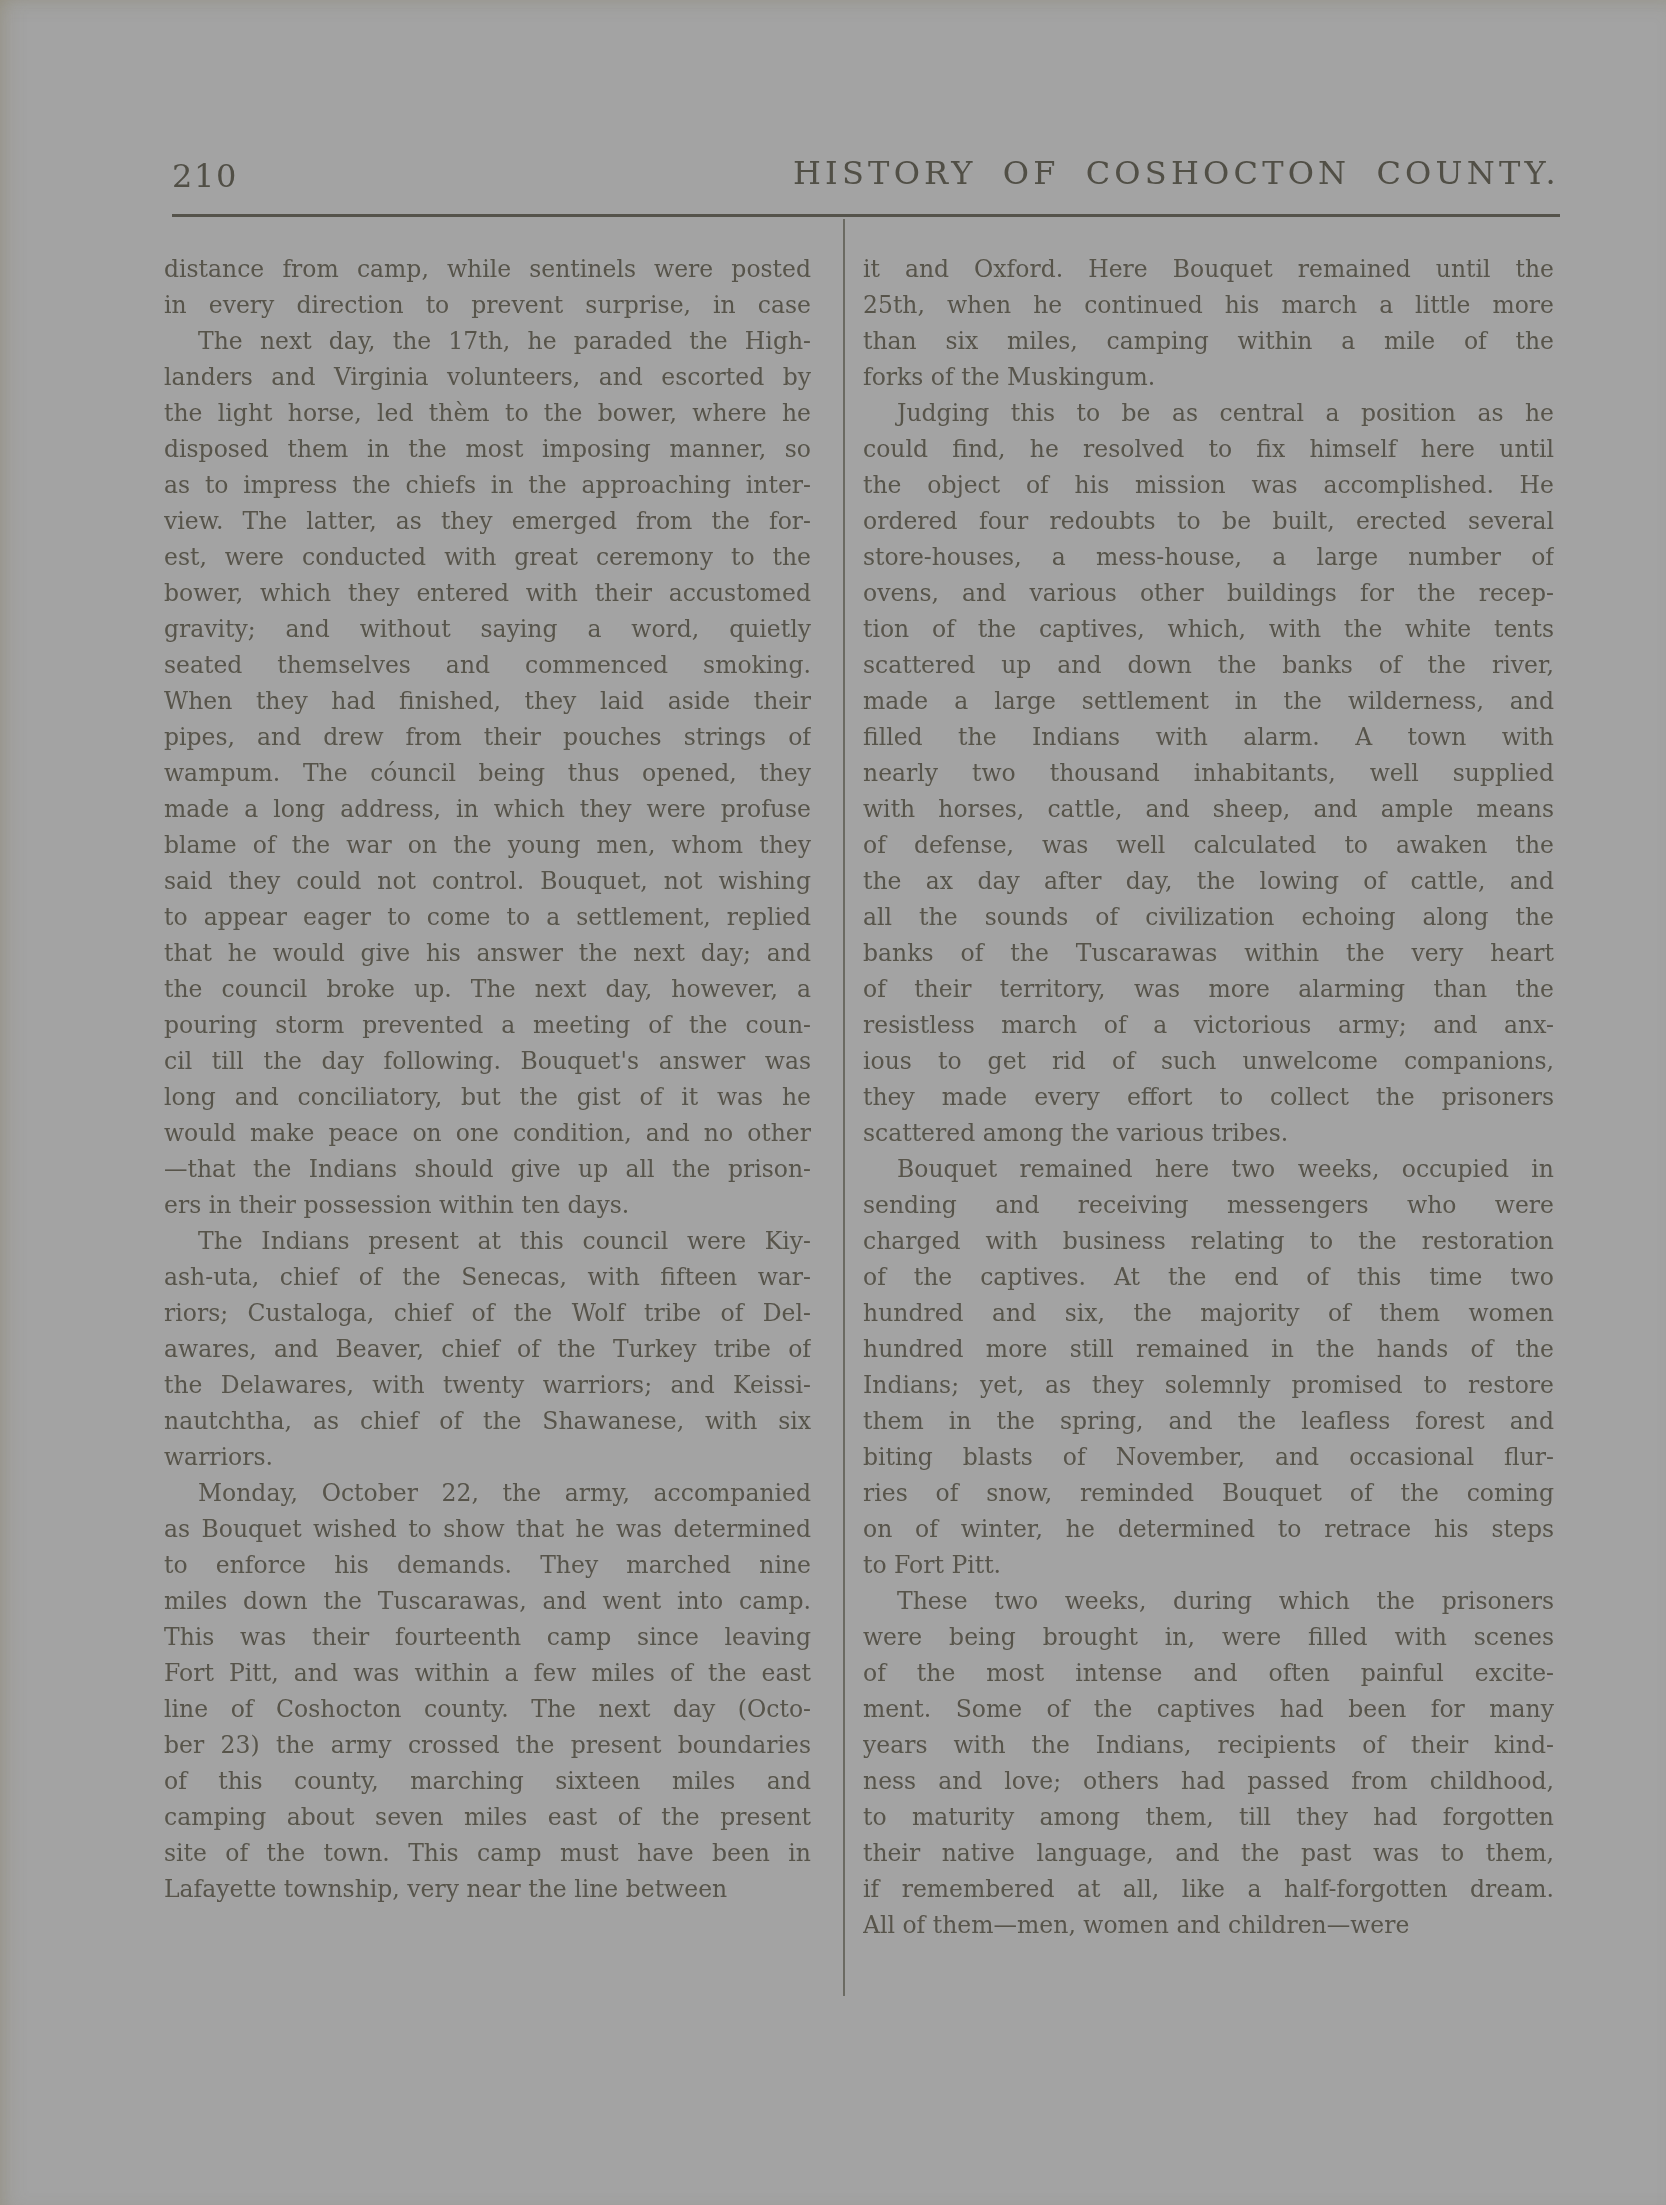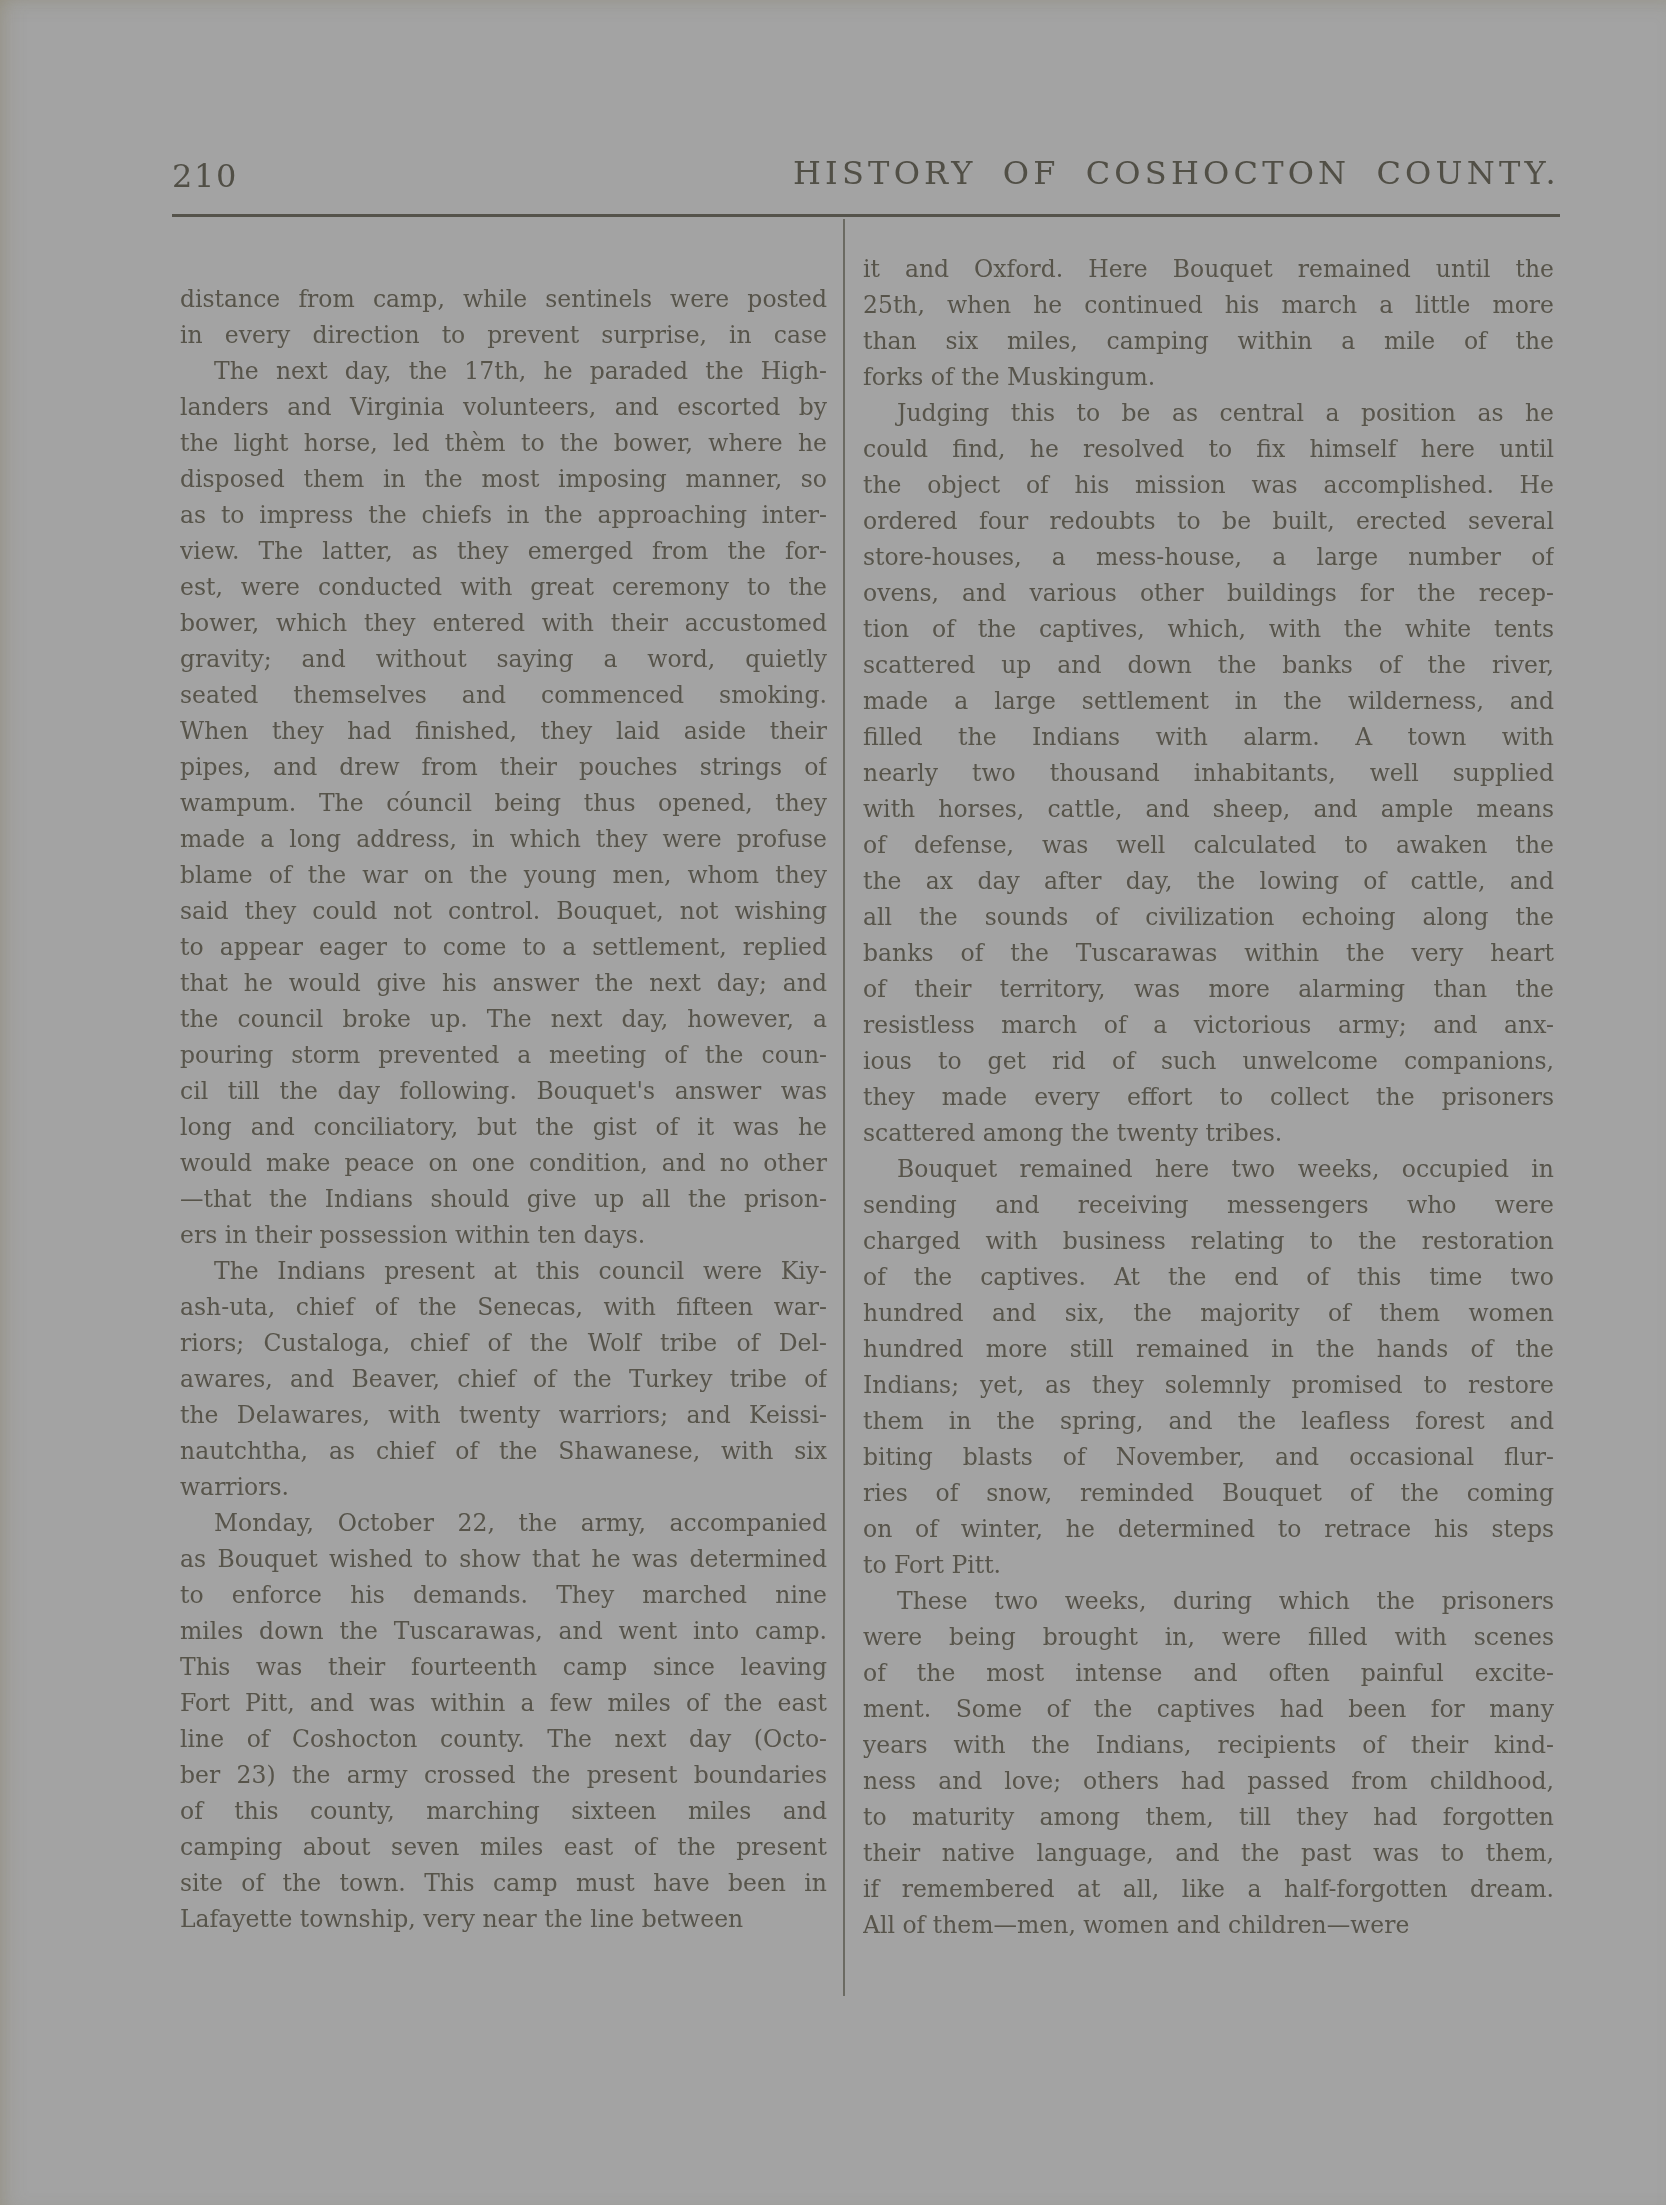--- a/index.html
+++ b/index.html
@@ -51,21 +51,21 @@
     width: 1.7px;
     height: 1777px;
     background: #6b6a62;
   }
   .col {
     position: absolute;
     top: 251px;
     font-size: 23.5px;
     line-height: 36px;
   }
-  .col-left  { left: 180px;  width: 647px; margin-top: 30px; }
+  .col-left  { left: 164px;  width: 647px; }
   .col-right { left: 863px; width: 691px; }
   .line {
     text-align: justify;
     text-align-last: justify;
     height: 36px;
     overflow: hidden;
   }
   .line.last { text-align-last: left; }
   .line.indent { text-indent: 34px; }
 </style>
@@ -143,21 +143,21 @@
       <div class="line">nearly two thousand inhabitants, well supplied</div>
       <div class="line">with horses, cattle, and sheep, and ample means</div>
       <div class="line">of defense, was well calculated to awaken the</div>
       <div class="line">the ax day after day, the lowing of cattle, and</div>
       <div class="line">all the sounds of civilization echoing along the</div>
       <div class="line">banks of the Tuscarawas within the very heart</div>
       <div class="line">of their territory, was more alarming than the</div>
       <div class="line">resistless march of a victorious army; and anx-</div>
       <div class="line">ious to get rid of such unwelcome companions,</div>
       <div class="line">they made every effort to collect the prisoners</div>
-      <div class="line last">scattered among the twenty tribes.</div>
+      <div class="line last">scattered among the various tribes.</div>
       <div class="line indent">Bouquet remained here two weeks, occupied in</div>
       <div class="line">sending and receiving messengers who were</div>
       <div class="line">charged with business relating to the restoration</div>
       <div class="line">of the captives.  At the end of this time two</div>
       <div class="line">hundred and six, the majority of them women</div>
       <div class="line">hundred more still remained in the hands of the</div>
       <div class="line">Indians; yet, as they solemnly promised to restore</div>
       <div class="line">them in the spring, and the leafless forest and</div>
       <div class="line">biting blasts of November, and occasional flur-</div>
       <div class="line">ries of snow, reminded Bouquet of the coming</div>

